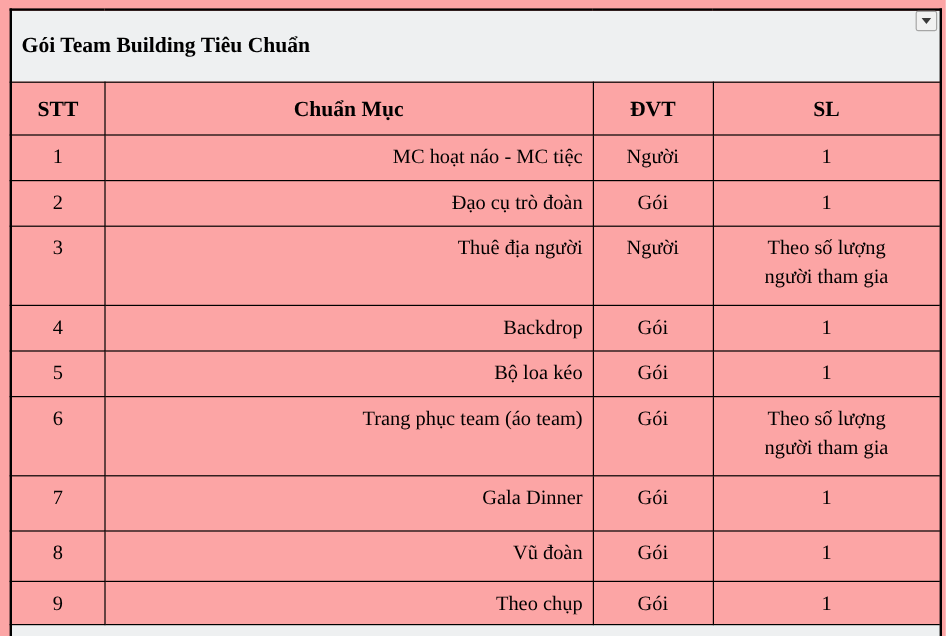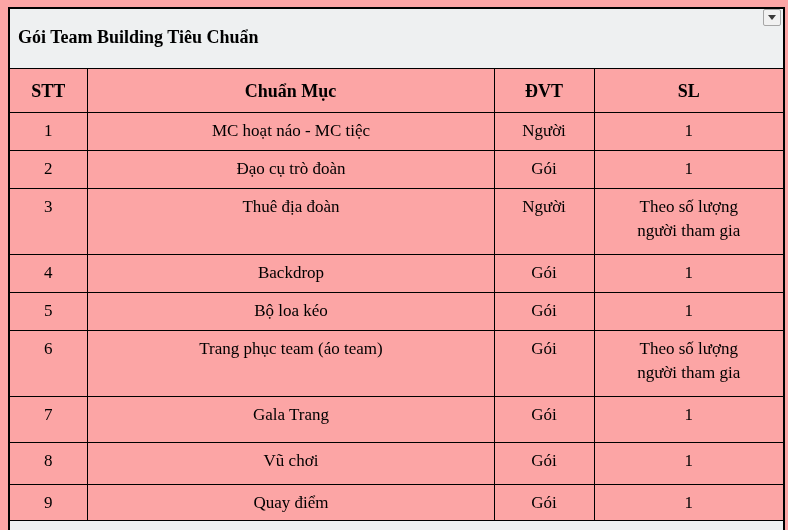--- a/index.html
+++ b/index.html
@@ -41,21 +41,21 @@
     padding: 15px 26px 0 8px;
   }
   .header-row { height: 44px; }
   th {
     font-weight: bold;
     text-align: center;
     padding-top: 9px;
     font-size: 18px;
   }
   .c-stt, .c-dvt, .c-sl { text-align: center; padding-top: 6px; }
-  .c-item { text-align: center; padding: 6px 8px 0 9px; }
+  .c-item { text-align: right; padding: 6px 8px 0 9px; }
   .c-sl { padding-left: 24px; padding-right: 24px; }
   .h38 { height: 38px; }
   .h66 { height: 66px; }
   .h46 { height: 46px; }
   .h42 { height: 42px; }
   .h36 { height: 36px; }
   .partial-row { height: 24px; }
   .partial-cell { background: var(--title-bg, #eef0f1); }
   .dropdown-btn {
     position: absolute;
@@ -110,21 +110,21 @@
           <td class="c-sl">1</td>
         </tr>
         <tr class="h38">
           <td class="c-stt">2</td>
           <td class="c-item">Đạo cụ trò đoàn</td>
           <td class="c-dvt">Gói</td>
           <td class="c-sl">1</td>
         </tr>
         <tr class="h66">
           <td class="c-stt">3</td>
-          <td class="c-item">Thuê địa đoàn</td>
+          <td class="c-item">Thuê địa người</td>
           <td class="c-dvt">Người</td>
           <td class="c-sl">Theo số lượng người tham gia</td>
         </tr>
         <tr class="h38">
           <td class="c-stt">4</td>
           <td class="c-item">Backdrop</td>
           <td class="c-dvt">Gói</td>
           <td class="c-sl">1</td>
         </tr>
         <tr class="h38">
@@ -134,33 +134,33 @@
           <td class="c-sl">1</td>
         </tr>
         <tr class="h66">
           <td class="c-stt">6</td>
           <td class="c-item">Trang phục team (áo team)</td>
           <td class="c-dvt">Gói</td>
           <td class="c-sl">Theo số lượng người tham gia</td>
         </tr>
         <tr class="h46">
           <td class="c-stt">7</td>
-          <td class="c-item">Gala Trang</td>
+          <td class="c-item">Gala Dinner</td>
           <td class="c-dvt">Gói</td>
           <td class="c-sl">1</td>
         </tr>
         <tr class="h42">
           <td class="c-stt">8</td>
-          <td class="c-item">Vũ chơi</td>
+          <td class="c-item">Vũ đoàn</td>
           <td class="c-dvt">Gói</td>
           <td class="c-sl">1</td>
         </tr>
         <tr class="h36">
           <td class="c-stt">9</td>
-          <td class="c-item">Quay điểm</td>
+          <td class="c-item">Theo chụp</td>
           <td class="c-dvt">Gói</td>
           <td class="c-sl">1</td>
         </tr>
         <tr class="partial-row">
           <td class="partial-cell" colspan="4"></td>
         </tr>
       </tbody>
     </table>
   </div>
 

